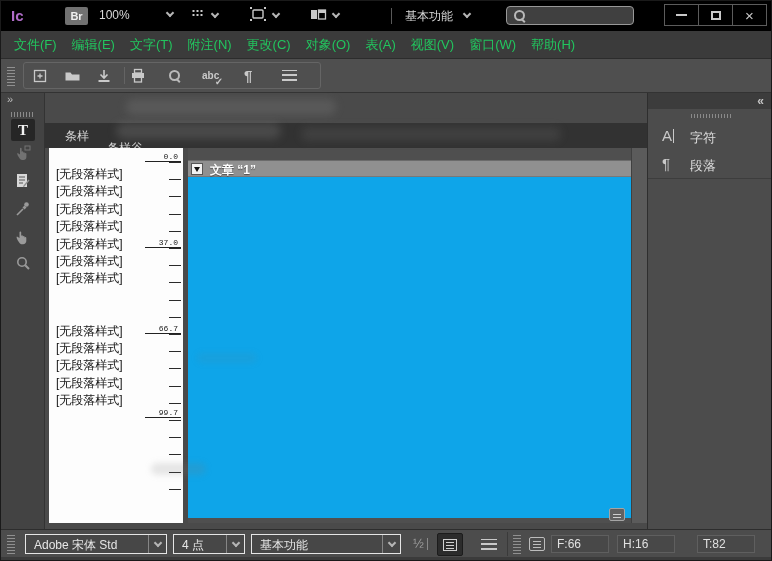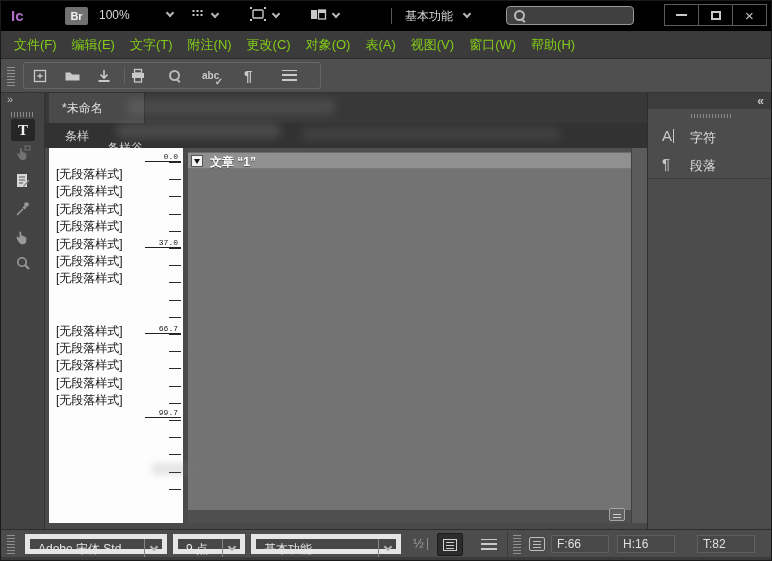--- a/index.html
+++ b/index.html
@@ -41,21 +41,21 @@
   .winbtn { width: 35px; height: 22px; border: 1px solid #5c5c5c; margin-left: -1px;
             display: flex; align-items: center; justify-content: center; color: #c9c9c9; }
   .glyph-min { width: 11px; height: 2px; background: #c9c9c9; }
   .glyph-max { width: 10px; height: 9px; border: 2px solid #c9c9c9; }
   .glyph-close { font-size: 15px; line-height: 15px; }
 
   
   .menubar { position: absolute; left: 0; top: 30px; width: 772px; height: 28px; background: #3b3b3b;
              border-bottom: 1px solid #2c2c2c; display: flex; align-items: center;
              padding-left: 13px; gap: 15px; }
-  .menu-item { font-size: 13px; color: #84cc16; cursor: default; white-space: nowrap; }
+  .menu-item { font-size: 13px; color: #22c55e; cursor: default; white-space: nowrap; }
 
   
   .toolbar { position: absolute; left: 0; top: 58px; width: 772px; height: 34px; background: #4f4f4f;
              border-bottom: 1px solid #333; }
   .grip { background-image: repeating-linear-gradient(0deg, #909090 0 1px, transparent 1px 3px); }
   .toolbar .grip { position: absolute; left: 6px; top: 7px; width: 8px; height: 20px; }
   .tool-container { position: absolute; left: 22px; top: 3px; width: 298px; height: 27px;
                     border: 1px solid #656565; border-radius: 3px; }
   .tbtn { position: absolute; top: 1px; width: 26px; height: 23px; display: flex;
           align-items: center; color: #c9c9c9; }
@@ -96,21 +96,21 @@
   .galley-left { position: absolute; left: 4px; top: 55px; width: 134px; height: 375px; background: #fdfdfd; }
   .stylerows { position: absolute; left: 7px; top: 18px; width: 90px; }
   .stylerow { height: 17.4px; line-height: 17.4px; font-size: 12px; color: #161616; white-space: nowrap; }
   .rticks { position: absolute; right: 2px; top: 14px; width: 12px; height: 340px;
             background-image: repeating-linear-gradient(to bottom, #2a2a2a 0 1px, transparent 1px 17.2px); }
   .rmajor { position: absolute; right: 2px; width: 36px; height: 10px; border-bottom: 1px solid #222;
             font-size: 8px; color: #222; text-align: right; padding-right: 3px; line-height: 10px;
             font-family: "Liberation Mono", monospace; }
 
   .galley-main { position: absolute; left: 143px; top: 55px; width: 443px; height: 375px; background: #4f4f4f; }
-  .page { position: absolute; left: 0; top: 4px; width: 443px; height: 358px; background: #737373; }
+  .page { position: absolute; left: 0; top: 12px; width: 443px; height: 358px; background: #0ea5e9; }
   .story-header { position: absolute; left: 0; top: 0; width: 443px; height: 17px; background: #909090;
                   border-top: 1px solid #6b6b6b; border-bottom: 1px solid #787878; }
   .tri-box { position: absolute; left: 3px; top: 2px; width: 12px; height: 12px; background: #f2f2f2;
              border: 1px solid #555; }
   .tri-box::after { content: ""; position: absolute; left: 2px; top: 3px; width: 0; height: 0;
              border-left: 3.5px solid transparent; border-right: 3.5px solid transparent;
              border-top: 5px solid #111; }
   .story-title { position: absolute; left: 22px; top: 1px; font-size: 12px; font-weight: bold;
                  color: #fff; text-shadow: 0 1px 1px rgba(0,0,0,.45); }
   .page-corner-icon { position: absolute; right: 6px; bottom: 2px; width: 16px; height: 13px;
@@ -133,21 +133,21 @@
   .rp-ic { position: absolute; left: 14px; top: 4px; width: 22px; font-size: 15px; color: #c9c9c9; }
   .rp-ic .cursor-bar { display: inline-block; width: 1px; height: 14px; background: #c9c9c9;
           vertical-align: -2px; margin-left: 1px; }
   .rp-label { position: absolute; left: 42px; top: 6px; font-size: 13px; color: #dcdcdc; }
   .rp-sep { position: absolute; left: 0; top: 85px; width: 126px; height: 1px; background: #3d3d3d; }
 
   
   .statusbar { position: absolute; left: 0; top: 528px; width: 772px; height: 28px; background: #4c4c4c;
                border-top: 1px solid #2d2d2d; }
   .statusbar .grip { position: absolute; left: 6px; top: 4px; width: 8px; height: 20px; }
-  .dd { position: absolute; top: 4px; height: 20px; border: 5px solid #e5e5e5; background: #474747; padding-left: 28px; }
+  .dd { position: absolute; top: 4px; height: 20px; border: 1px solid #e5e5e5; background: #474747; padding-left: 28px; }
   .dd .dd-label { position: absolute; left: 8px; top: 2px; font-size: 12px; color: #e6e6e6; white-space: nowrap; }
   .dd .dd-arrow { position: absolute; right: 0; top: 0; width: 18px; height: 18px;
                   border-left: 1px solid #868686; display: flex; align-items: center; justify-content: center; }
   .dd .dd-arrow .chev { margin: -3px 0 0 0; }
   .frac { position: absolute; left: 412px; top: 6px; font-size: 13px; color: #9f9f9f; }
   .frac::after { content: ""; display: inline-block; width: 1px; height: 12px; background: #8a8a8a;
                  margin-left: 3px; vertical-align: -2px; }
   .viewbtn { position: absolute; left: 436px; top: 3px; width: 26px; height: 23px; background: #2c2c2c;
              border: 1px solid #1c1c1c; border-radius: 2px; display: flex; align-items: center; justify-content: center; }
   .galley-ic { width: 14px; height: 12px; border: 1px solid #d0d0d0; display: flex; align-items: center; justify-content: center; }
@@ -333,23 +333,20 @@
       </div>
       <div class="tool" style="top:159px">
         <svg width="18" height="18" viewBox="0 0 18 18">
           <circle cx="8" cy="8" r="4.2" fill="none" stroke="#9a9a9a" stroke-width="1.6"></circle>
           <path d="M11.2 11.2L15 15" stroke="#9a9a9a" stroke-width="2" fill="none"></path>
         </svg>
       </div>
     </div>
 
     <div class="docarea">
-      <div class="tabbar">
-        <div class="doc-tab">*未命名</div>
-      </div>
       <div class="viewtabs">
         <span class="viewtab1">条样</span>
         <span class="viewtab2">条样谷</span>
       </div>
 
       <div class="galley-left">
         <div class="stylerows">
           <div class="stylerow">[无段落样式]</div>
           <div class="stylerow">[无段落样式]</div>
           <div class="stylerow">[无段落样式]</div>
@@ -407,21 +404,21 @@
   <div class="statusbar">
     <div class="grip"></div>
 
     <div class="dd" style="left:24px;width:142px">
       <span class="dd-label">Adobe 宋体 Std</span>
       <span class="dd-arrow">
           <span class="chev"></span>
         </span>
     </div>
     <div class="dd" style="left:172px;width:72px">
-      <span class="dd-label">9 点</span>
+      <span class="dd-label">4 点</span>
       <span class="dd-arrow">
           <span class="chev"></span>
         </span>
     </div>
     <div class="dd" style="left:250px;width:150px">
       <span class="dd-label">基本功能</span>
       <span class="dd-arrow">
           <span class="chev"></span>
         </span>
     </div>

